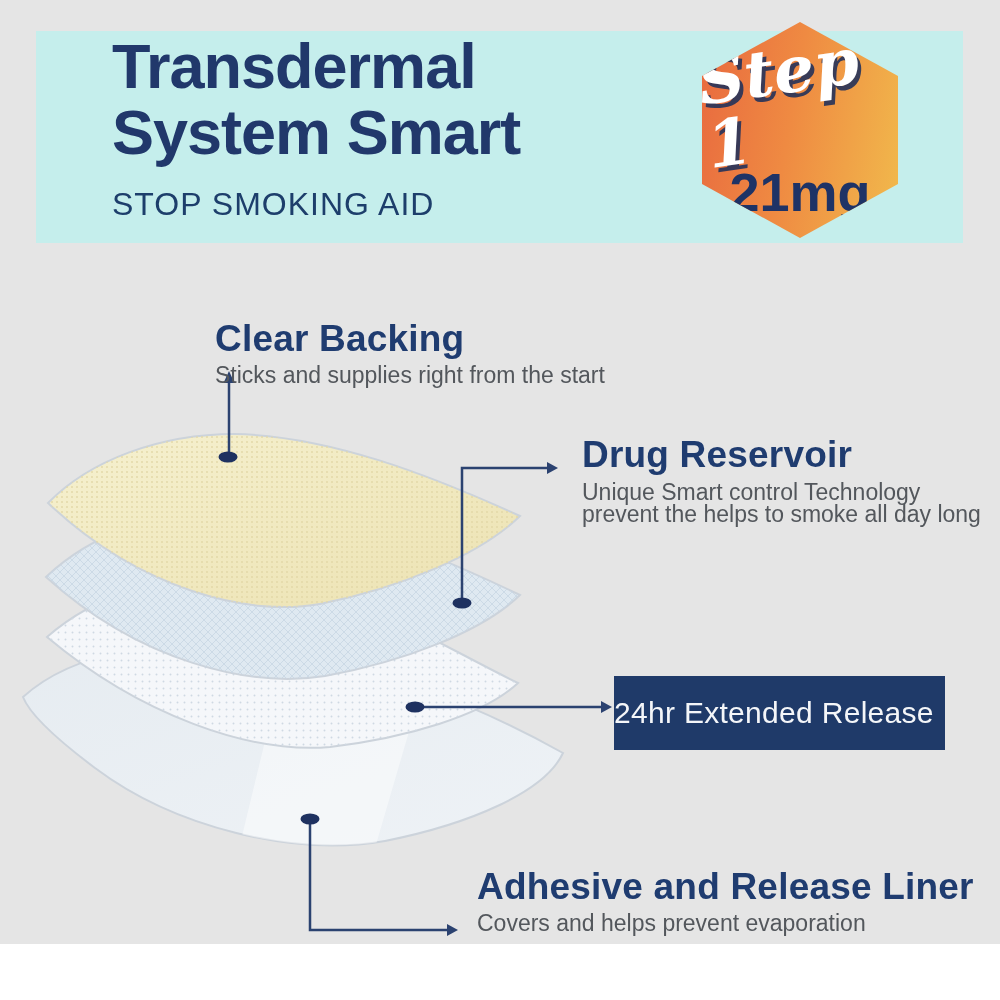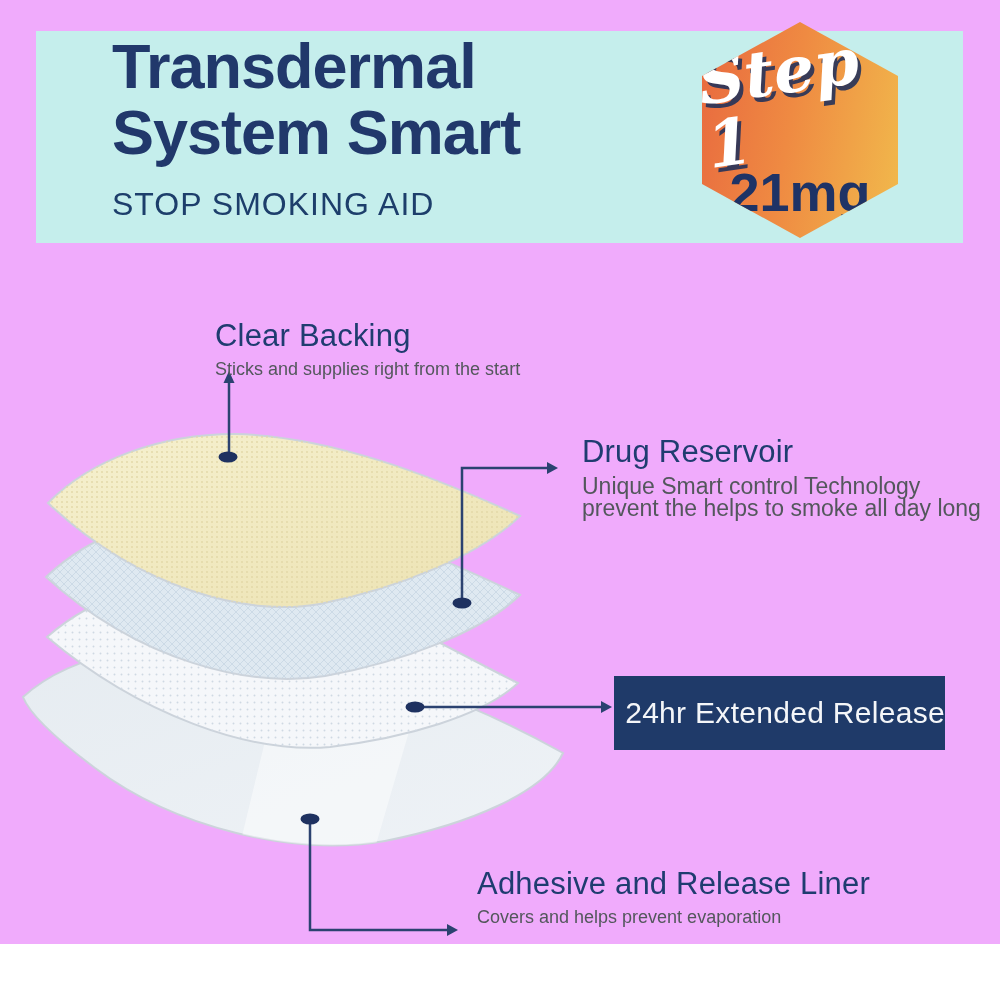--- a/index.html
+++ b/index.html
@@ -5,21 +5,21 @@
   :root{
     --band-bg:#c5eeec; --navy:#21386b; --heading-navy:#1f3c70; --line-navy:#2b4270;
     --box-bg:#1f3a69; --box-text:#f4f6f9; --gray-text:#53575c;
     --badge-grad-start:#e8693f; --badge-grad-mid:#ef8a42; --badge-grad-end:#f1ba4c;
     --badge-dose-navy:#1e3366; --cream:#f3edc6; --blue-layer:#dfe9f1;
     --white-layer:#f5f7fa; --bottom-layer:#e9eef3;
   }
   *{margin:0;padding:0;box-sizing:border-box;}
   html,body{background:#ffffff;}
   body{font-family:"Liberation Sans", sans-serif;}
-  .stage{position:relative;width:1000px;height:944px;background:#f0abfc;overflow:hidden;}
+  .stage{position:relative;width:1000px;height:944px;background:#e5e5e5;overflow:hidden;}
 
   
   .band{position:absolute;left:36px;top:31px;width:927px;height:212px;background:var(--band-bg);}
   .title{position:absolute;left:112px;top:33px;font-size:63px;line-height:66px;font-weight:700;
          color:var(--navy);letter-spacing:-1px;}
   .tagline{position:absolute;left:112px;top:186px;font-size:32px;font-weight:400;
            letter-spacing:1px;color:#1d3e6b;}
 
   
   .hex{position:absolute;left:702px;top:22px;width:196px;height:216px;
@@ -29,29 +29,29 @@
   .hex .step{font-family:"DejaVu Serif",serif;font-style:italic;font-weight:700;
              font-size:64px;color:#ffffff;transform:rotate(-8deg);line-height:1;
              text-shadow:3px 5px 0 rgba(35,50,90,.9);margin-top:-4px;}
   .hex .dose{font-size:54px;font-weight:700;color:var(--badge-dose-navy);line-height:1;}
 
   
   svg.layers{position:absolute;left:0;top:0;width:1000px;height:1000px;}
 
   
   .callout{position:absolute;}
-  .callout h3{font-size:31px;font-weight:400;color:var(--heading-navy);line-height:1.05;letter-spacing:.2px;}
-  .callout p{font-size:18px;color:var(--gray-text);line-height:22px;margin-top:5px;}
+  .callout h3{font-size:37px;font-weight:700;color:var(--heading-navy);line-height:1.05;letter-spacing:.2px;}
+  .callout p{font-size:23px;color:var(--gray-text);line-height:22px;margin-top:5px;}
   .callout .line{font-size:23px;color:var(--gray-text);line-height:22px;}
   .co-clear{left:215px;top:320px;}
   .co-drug{left:582px;top:436px;}
   .co-drug .lines{margin-top:6px;}
   .co-adhesive{left:477px;top:868px;}
   .release-box{position:absolute;left:614px;top:676px;width:331px;height:74px;
-               background:var(--box-bg);display:flex;align-items:center;justify-content:flex-end;}
+               background:var(--box-bg);display:flex;align-items:center;justify-content:flex-start;}
   .release-box span{color:var(--box-text);font-size:30px;letter-spacing:.3px;}
 </style>
 </head>
 <body>
 
 <div class="stage">
 
   <div class="band"></div>
   <div class="title">
     <div>Transdermal</div>

